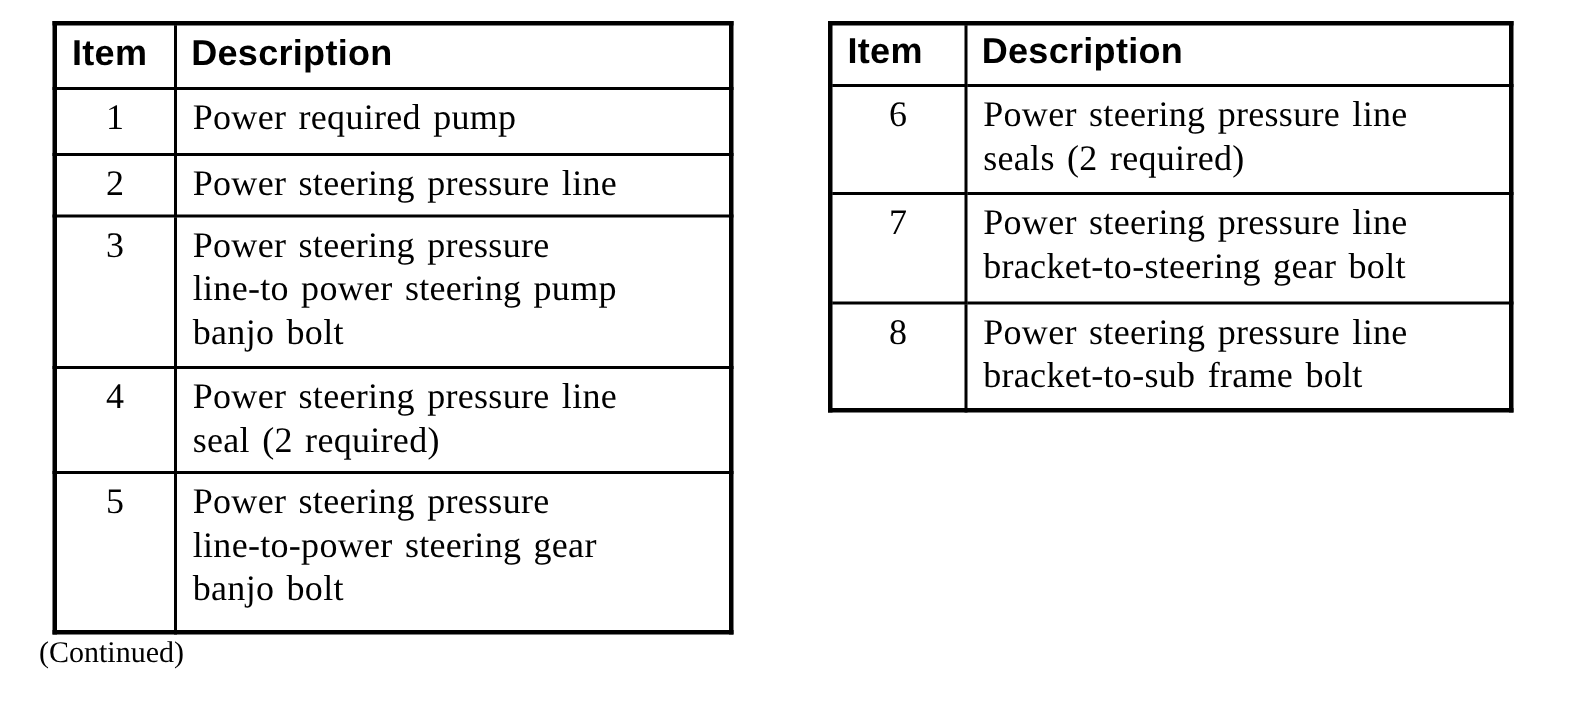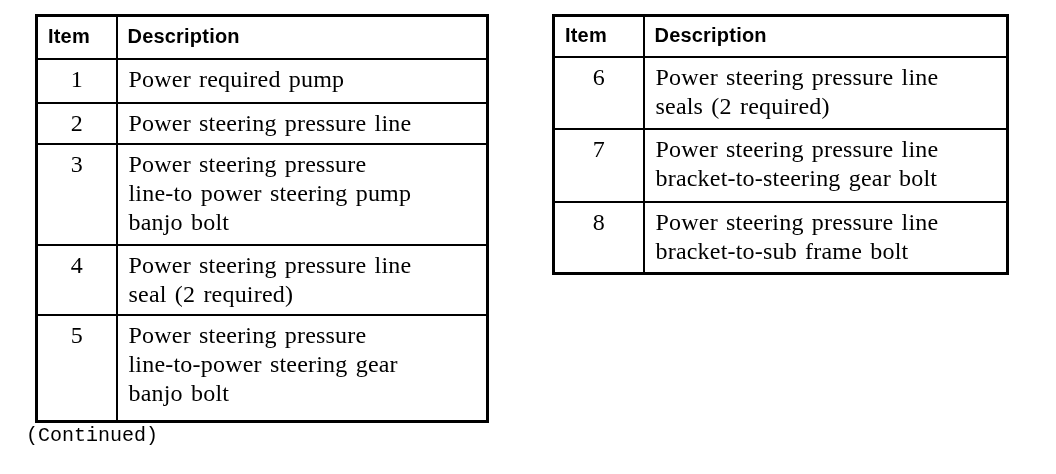--- a/index.html
+++ b/index.html
@@ -27,21 +27,21 @@
   table.t-right { left: 552px; top: 14px; width: 454px; }
 
   .parts-table th,
   .parts-table td {
     border: 2px solid #000000;
     overflow: hidden;
   }
   .parts-table th {
     font-family: "Liberation Sans", sans-serif;
     font-weight: bold;
-    font-size: 20px;
+    font-size: 24px;
     text-align: left;
     vertical-align: middle;
     padding: 0 4px 2px 10px;
     letter-spacing: 0.2px;
   }
   .parts-table td {
     font-family: "Liberation Serif", serif;
     font-size: 24px;
     line-height: 29px;
     vertical-align: top;
@@ -67,21 +67,21 @@
   
   .t-right tr.hdr  { height: 41px; }
   .t-right tr.r1   { height: 72px; }
   .t-right tr.r2   { height: 73px; }
   .t-right tr.r3   { height: 72px; }
 
   .continued-note {
     position: absolute;
     left: 26px;
     top: 424px;
-    font-family: Liberation Mono, monospace;
+    font-family: Liberation Serif, serif;
     font-size: 20px;
     color: #000000;
   }
 </style>
 </head>
 <body>
 
 <div class="canvas">
 
   <table class="parts-table t-left">

